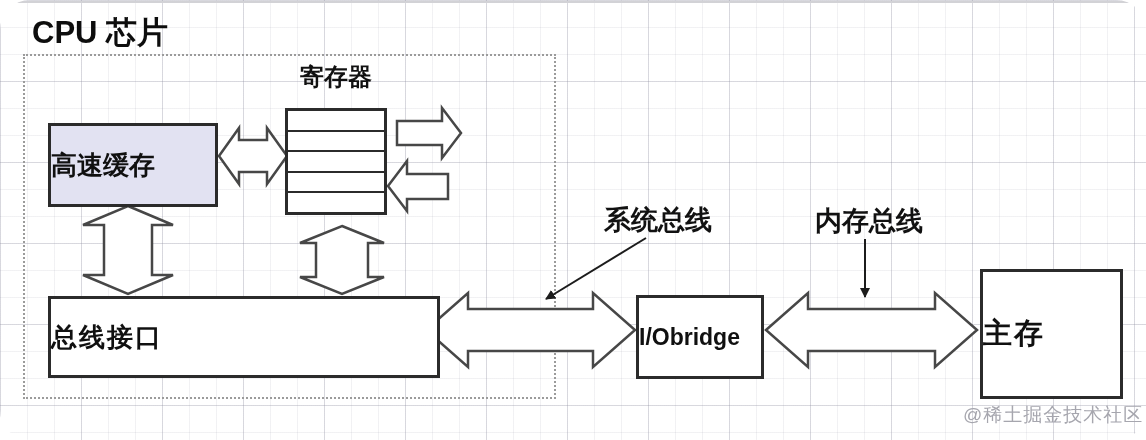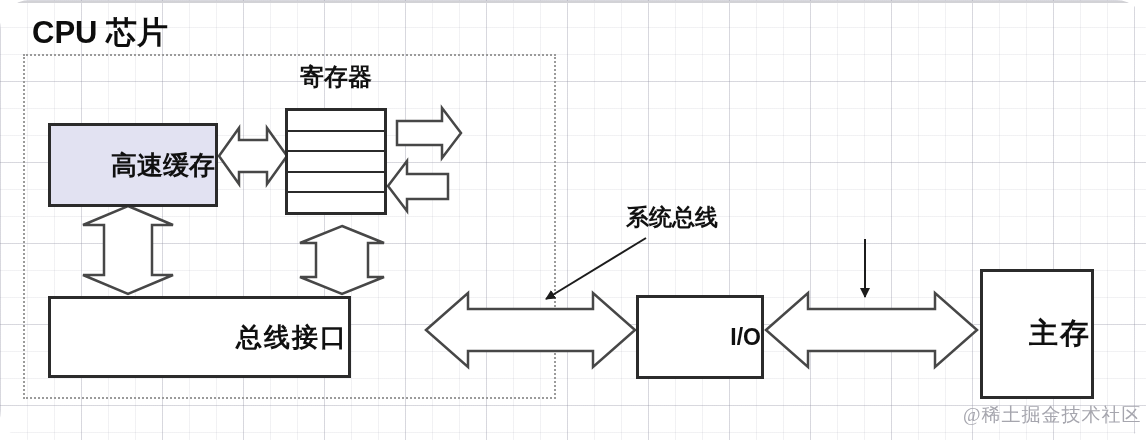--- a/index.html
+++ b/index.html
@@ -21,35 +21,35 @@
     border-radius: 30px;
   }
   .top-hairline{position:absolute;left:0;top:1px;width:100%;height:2px;background:#d2d2d6;}
   .title{position:absolute;left:32px;top:12px;font-size:31px;font-weight:bold;color:#0d0d0d;white-space:nowrap;}
   .cpu-chip{position:absolute;left:23px;top:54px;width:533px;height:345px;border:2px dotted #9b9b9b;box-sizing:border-box;}
   .arrows{position:absolute;left:0;top:0;}
   .hollow{fill:#ffffff;stroke:var(--arrow-outline);stroke-width:2.5;stroke-linejoin:miter;}
   .pointer{stroke:#1c1c1c;stroke-width:2;fill:none;}
   .box{
     position:absolute;background:#fff;border:3px solid var(--box-border);box-sizing:border-box;
-    display:flex;align-items:center;justify-content:flex-end;font-weight:bold;color:#101010;text-align:center;
+    display:flex;align-items:center;justify-content:flex-start;font-weight:bold;color:#101010;text-align:center;
   }
   .cache{left:48px;top:123px;width:170px;height:84px;background:var(--cache-fill);font-size:26px;}
   .registers{left:285px;top:108px;width:102px;height:107px;flex-direction:column;align-items:stretch;justify-content:stretch;padding:0;}
   .reg-row{flex:1;}
   .reg-row + .reg-row{border-top:2.5px solid var(--box-border);}
   .alu{left:461px;top:87px;width:76px;height:150px;font-size:27px;letter-spacing:1px;}
-  .businterface{left:48px;top:296px;width:303px;height:82px;font-size:26px;letter-spacing:2px;}
+  .businterface{left:48px;top:296px;width:392px;height:82px;font-size:26px;letter-spacing:2px;}
   .iobridge{left:636px;top:295px;width:128px;height:84px;font-size:23px;flex-direction:row;line-height:1.25;}
-  .mainmem{left:980px;top:269px;width:114px;height:130px;font-size:29px;letter-spacing:2px;border-width:3.5px;}
+  .mainmem{left:980px;top:269px;width:143px;height:130px;font-size:29px;letter-spacing:2px;border-width:3.5px;}
   .reg-label{position:absolute;left:283px;top:61px;width:106px;text-align:center;font-size:24px;font-weight:bold;}
-  .bus-label{position:absolute;font-size:23px;font-weight:bold;text-align:right;white-space:nowrap;}
+  .bus-label{position:absolute;font-size:27px;font-weight:bold;text-align:center;white-space:nowrap;}
   .sys-label{left:598px;top:202px;width:120px;}
   .mem-label{left:809px;top:203px;width:120px;}
-  .watermark{position:absolute;left:963px;top:402px;font-size:19px;color:var(--watermark);letter-spacing:1px;white-space:nowrap;font-family:Liberation Serif, serif;}
+  .watermark{position:absolute;left:963px;top:402px;font-size:19px;color:var(--watermark);letter-spacing:1px;white-space:nowrap;}
 </style>
 </head>
 <body>
 
 <div class="canvas">
 
   <div class="top-hairline"></div>
 
   <div class="title">CPU 芯片</div>
 
@@ -95,24 +95,26 @@
       <div class="reg-row"></div>
     </div>
 
 
   <div class="box businterface">
     <span>总线接口</span>
   </div>
 
   <div class="box iobridge">
     <span>I/O</span>
+    <span>bridge</span>
   </div>
 
   <div class="box mainmem">
     <span>主存</span>
   </div>
 
   <div class="bus-label sys-label">系统总线</div>
 
+  <div class="bus-label mem-label">内存总线</div>
 
   <div class="watermark">@稀土掘金技术社区</div>
 
 </div>
 
 </body></html>

